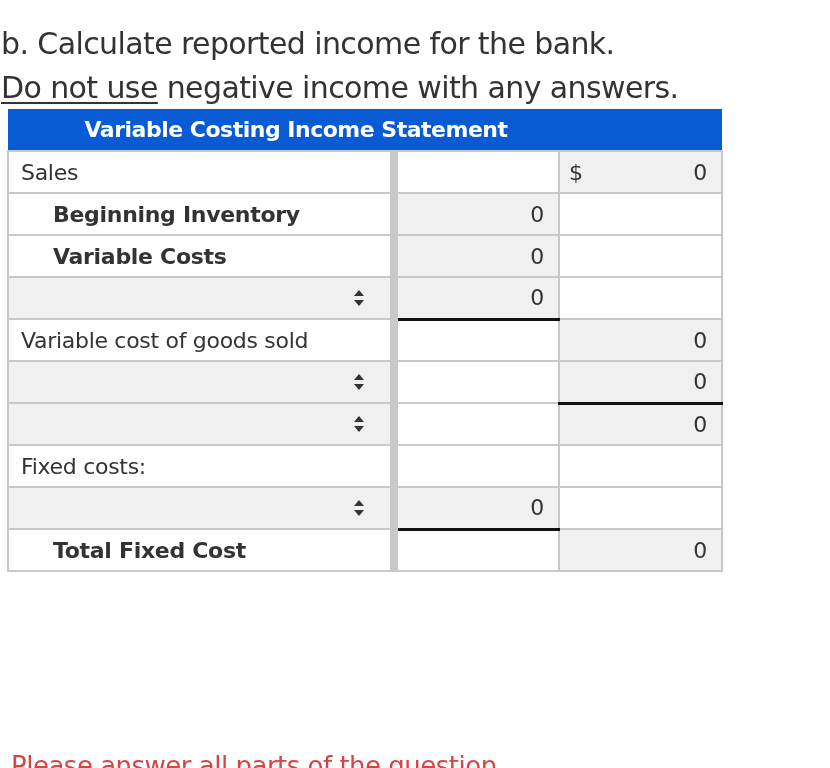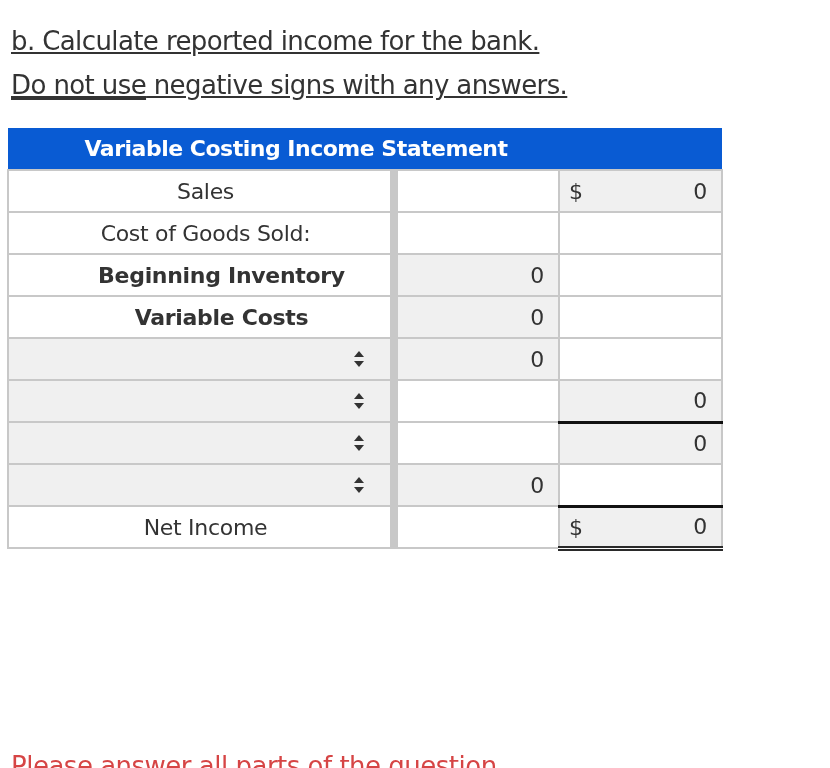--- a/index.html
+++ b/index.html
@@ -1,75 +1,70 @@
 <!DOCTYPE html>
 <html><head>
 <meta charset="utf-8">
 <style>
   html, body { margin: 0; padding: 0; background: #ffffff; }
   body { width: 830px; height: 768px; overflow: hidden; position: relative;
          font-family: "DejaVu Sans", "Liberation Sans", sans-serif; color: #333333; }
-  .instr { position: absolute; left: 11px; font-size: 26px; letter-spacing: -0.6px; color: #333; white-space: nowrap; text-decoration: underline; }
+  .instr { position: absolute; left: 1px; font-size: 30px; letter-spacing: -0.6px; color: #333; white-space: nowrap; }
   #line1 { top: 26px; }
   #line2 { top: 70px; }
   #line2 .u { text-decoration: underline; text-underline-offset: 4px; text-decoration-thickness: 1.5px; }
 
-  table.stmt { position: absolute; left: 7px; top: 128px; border-collapse: collapse; table-layout: fixed; width: 714px; padding-left: 7px; }
+  table.stmt { position: absolute; left: 7px; top: 109px; border-collapse: collapse; table-layout: fixed; width: 714px; padding-left: 7px; }
   table.stmt col.c1 { width: 386px; }
   table.stmt col.c2 { width: 165px; }
   table.stmt col.c3 { width: 163px; }
   th.hdr { background: #0b5ed7; background: #095bd3; color: #ffffff; font-weight: bold; font-size: 22px; letter-spacing: -0.5px;
            height: 41px; padding: 0; text-align: center; border: none; }
   th.hdr span { display: inline-block; transform: translateX(-69px); }
   td { height: 42px; border: 2px solid #c8c8c8; padding: 0; font-size: 22px; letter-spacing: -0.3px; color: #333;
-       position: relative; box-sizing: border-box; text-align: center; }
+       position: relative; box-sizing: border-box; }
   td.lbl { padding-left: 12px; white-space: nowrap; }
   td.lbl.ind { padding-left: 44px; font-weight: bold; }
   td.lbl.sel { background: #f0f0f0; }
   td.c1 { border-right: 8px solid #c8c8c8; }
   td.num { text-align: right; padding-right: 14px; }
   td.gray { background: #f0f0f0; }
   td.top-rule { border-top: 3px solid #111; }
   td.dbl { border-bottom: 5px double #2a2a2a; }
   .dollar { position: absolute; left: 9px; top: 50%; transform: translateY(-50%); }
   .updown { position: absolute; right: 25px; top: 50%; transform: translateY(-50%); width: 12px; height: 20px; }
   .updown svg { display: block; }
 
   #footer-warning { position: absolute; left: 11px; top: 751px; font-size: 26px; letter-spacing: -0.5px; color: #d64545; white-space: nowrap; }
 </style>
 </head>
 <body>
 
 <div id="line1" class="instr">b. Calculate reported income for the bank.</div>
-<div id="line2" class="instr"><span class="u">Do not use</span><span> negative signs with any answers.</span></div>
+<div id="line2" class="instr"><span class="u">Do not use</span><span> negative income with any answers.</span></div>
 
 <table class="stmt">
   <colgroup>
       <col class="c1">
       <col class="c2">
       <col class="c3">
     </colgroup>
   <thead>
     <tr>
         <th class="hdr" colspan="3"><span>Variable Costing Income Statement</span></th>
       </tr>
   </thead>
   <tbody>
 
     <tr>
       <td class="lbl c1">Sales</td>
       <td></td>
       <td class="num gray"><span class="dollar">$</span><span>0</span></td>
     </tr>
 
-    <tr>
-      <td class="lbl c1">Cost of Goods Sold:</td>
-      <td></td>
-      <td></td>
-    </tr>
 
     <tr>
       <td class="lbl ind c1">Beginning Inventory</td>
       <td class="num gray"><span>0</span></td>
       <td></td>
     </tr>
 
     <tr>
       <td class="lbl ind c1">Variable Costs</td>
       <td class="num gray"><span>0</span></td>
@@ -80,20 +75,25 @@
       <td class="lbl sel c1"><span></span><span class="updown">
             <svg width="12" height="20" viewBox="0 0 12 20">
               <path d="M6 2 L11 8 L1 8 Z" fill="#333"></path>
               <path d="M6 18 L11 12 L1 12 Z" fill="#333"></path>
             </svg>
           </span></td>
       <td class="num gray"><span>0</span></td>
       <td></td>
     </tr>
 
+    <tr>
+      <td class="lbl c1">Variable cost of goods sold</td>
+      <td class="top-rule"></td>
+      <td class="num gray"><span>0</span></td>
+    </tr>
 
     <tr>
       <td class="lbl sel c1"><span></span><span class="updown">
             <svg width="12" height="20" viewBox="0 0 12 20">
               <path d="M6 2 L11 8 L1 8 Z" fill="#333"></path>
               <path d="M6 18 L11 12 L1 12 Z" fill="#333"></path>
             </svg>
           </span></td>
       <td></td>
       <td class="num gray"><span>0</span></td>
@@ -103,35 +103,40 @@
       <td class="lbl sel c1"><span></span><span class="updown">
             <svg width="12" height="20" viewBox="0 0 12 20">
               <path d="M6 2 L11 8 L1 8 Z" fill="#333"></path>
               <path d="M6 18 L11 12 L1 12 Z" fill="#333"></path>
             </svg>
           </span></td>
       <td></td>
       <td class="num gray top-rule"><span>0</span></td>
     </tr>
 
+    <tr>
+      <td class="lbl c1">Fixed costs:</td>
+      <td></td>
+      <td></td>
+    </tr>
 
     <tr>
       <td class="lbl sel c1"><span></span><span class="updown">
             <svg width="12" height="20" viewBox="0 0 12 20">
               <path d="M6 2 L11 8 L1 8 Z" fill="#333"></path>
               <path d="M6 18 L11 12 L1 12 Z" fill="#333"></path>
             </svg>
           </span></td>
       <td class="num gray"><span>0</span></td>
       <td></td>
     </tr>
 
 
+    <tr>
+      <td class="lbl ind c1">Total Fixed Cost</td>
+      <td class="top-rule"></td>
+      <td class="num gray"><span>0</span></td>
+    </tr>
 
-    <tr>
-      <td class="lbl c1">Net Income</td>
-      <td></td>
-      <td class="num gray top-rule dbl"><span class="dollar">$</span><span>0</span></td>
-    </tr>
   </tbody>
 </table>
 
 <div id="footer-warning">Please answer all parts of the question.</div>
 
 </body></html>

